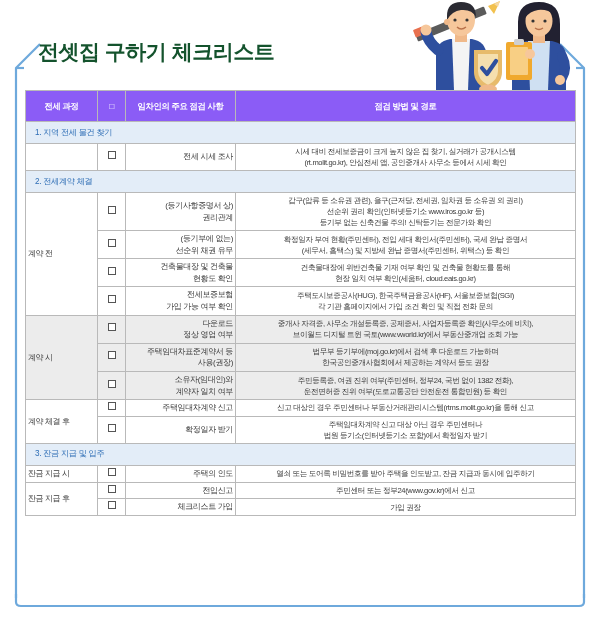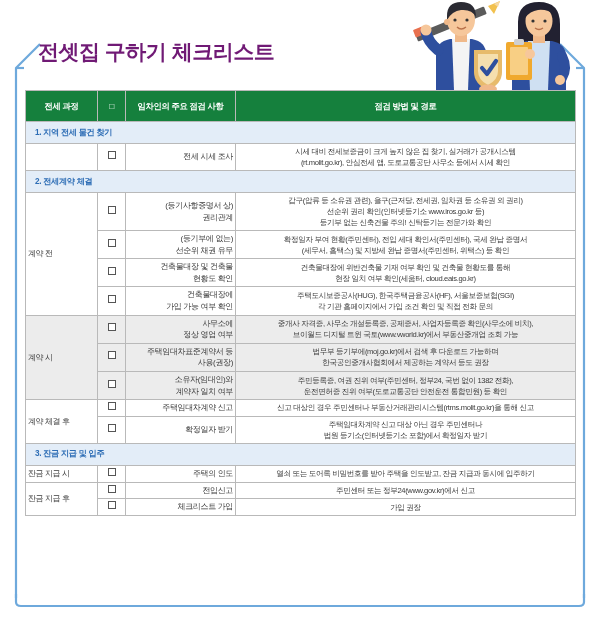--- a/index.html
+++ b/index.html
@@ -19,50 +19,50 @@
   .bracket-left{left:2px;top:42px;}
   .bracket-right{right:2px;top:42px;}
 
   
   .illus{position:absolute;right:8px;top:-2px;width:190px;height:95px;}
   .illus svg{display:block;}
 
   
   .title{
     position:absolute;left:38px;top:38px;
-    font-size:21px;font-weight:bold;color:#701a75;
+    font-size:21px;font-weight:bold;color:#14532d;
     letter-spacing:-0.5px;white-space:nowrap;
   }
 
   
   .table-wrap{position:absolute;left:25px;top:90px;width:550px;}
   table.checklist{
     width:550px;border-collapse:collapse;table-layout:fixed;
     font-size:7.4px;
   }
   table.checklist td,table.checklist th{
     border:1px solid #b9b9b9;
     padding:2px 2px;
     vertical-align:middle;
     line-height:1.45;
     word-break:keep-all;
   }
   
   thead th{
-    background:#15803d;color:#ffffff;
+    background:#8b5cf6;color:#ffffff;
     font-weight:bold;font-size:8.3px;
     text-align:center;height:26px;
     border:1px solid #1a61ab;
     letter-spacing:-0.3px;
   }
   
   tr.section td{
     background:#e3edf8;
     color:#2d6db5;
-    font-weight:bold;
+    font-weight:normal;
     font-size:8.2px;
     text-align:left;
     padding-left:9px;
     height:17px;
     letter-spacing:-0.3px;
   }
   
   td.stage{
     font-size:8px;color:#3b3b3b;
     letter-spacing:-0.4px;
@@ -208,21 +208,21 @@
             <td colspan="4">1. 지역 전세 물건 찾기</td>
           </tr>
           <tr class="plain">
             <td class="stage" rowspan="1"></td>
             <td class="chk"><span class="box"></span></td>
             <td class="item">
               <span class="line">전세 시세 조사</span>
             </td>
             <td class="desc">
               <span class="line">시세 대비 전세보증금이 크게 높지 않은 집 찾기, 실거래가 공개시스템</span>
-              <span class="line">(rt.molit.go.kr), 안심전세 앱, 도로교통공단 사무소 등에서 시세 확인</span>
+              <span class="line">(rt.molit.go.kr), 안심전세 앱, 공인중개사 사무소 등에서 시세 확인</span>
             </td>
           </tr>
           <tr class="section">
             <td colspan="4">2. 전세계약 체결</td>
           </tr>
           <tr class="plain">
             <td class="stage" rowspan="4">계약 전</td>
             <td class="chk"><span class="box"></span></td>
             <td class="item">
               <span class="line">(등기사항증명서 상)</span>
@@ -252,33 +252,33 @@
               <span class="line">현황도 확인</span>
             </td>
             <td class="desc">
               <span class="line">건축물대장에 위반건축물 기재 여부 확인 및 건축물 현황도를 통해</span>
               <span class="line">현장 일치 여부 확인(세움터, cloud.eais.go.kr)</span>
             </td>
           </tr>
           <tr class="plain">
             <td class="chk"><span class="box"></span></td>
             <td class="item">
-              <span class="line">건축물대장에</span>
+              <span class="line">전세보증보험</span>
               <span class="line">가입 가능 여부 확인</span>
             </td>
             <td class="desc">
               <span class="line">주택도시보증공사(HUG), 한국주택금융공사(HF), 서울보증보험(SGI)</span>
               <span class="line">각 기관 홈페이지에서 가입 조건 확인 및 직접 전화 문의</span>
             </td>
           </tr>
           <tr class="shade">
             <td class="stage" rowspan="3">계약 시</td>
             <td class="chk"><span class="box"></span></td>
             <td class="item">
-              <span class="line">사무소에</span>
+              <span class="line">다운로드</span>
               <span class="line">정상 영업 여부</span>
             </td>
             <td class="desc">
               <span class="line">중개사 자격증, 사무소 개설등록증, 공제증서, 사업자등록증 확인(사무소에 비치),</span>
               <span class="line">브이월드 디지털 트윈 국토(www.vworld.kr)에서 부동산중개업 조회 가능</span>
             </td>
           </tr>
           <tr class="shade">
             <td class="chk"><span class="box"></span></td>
             <td class="item">

